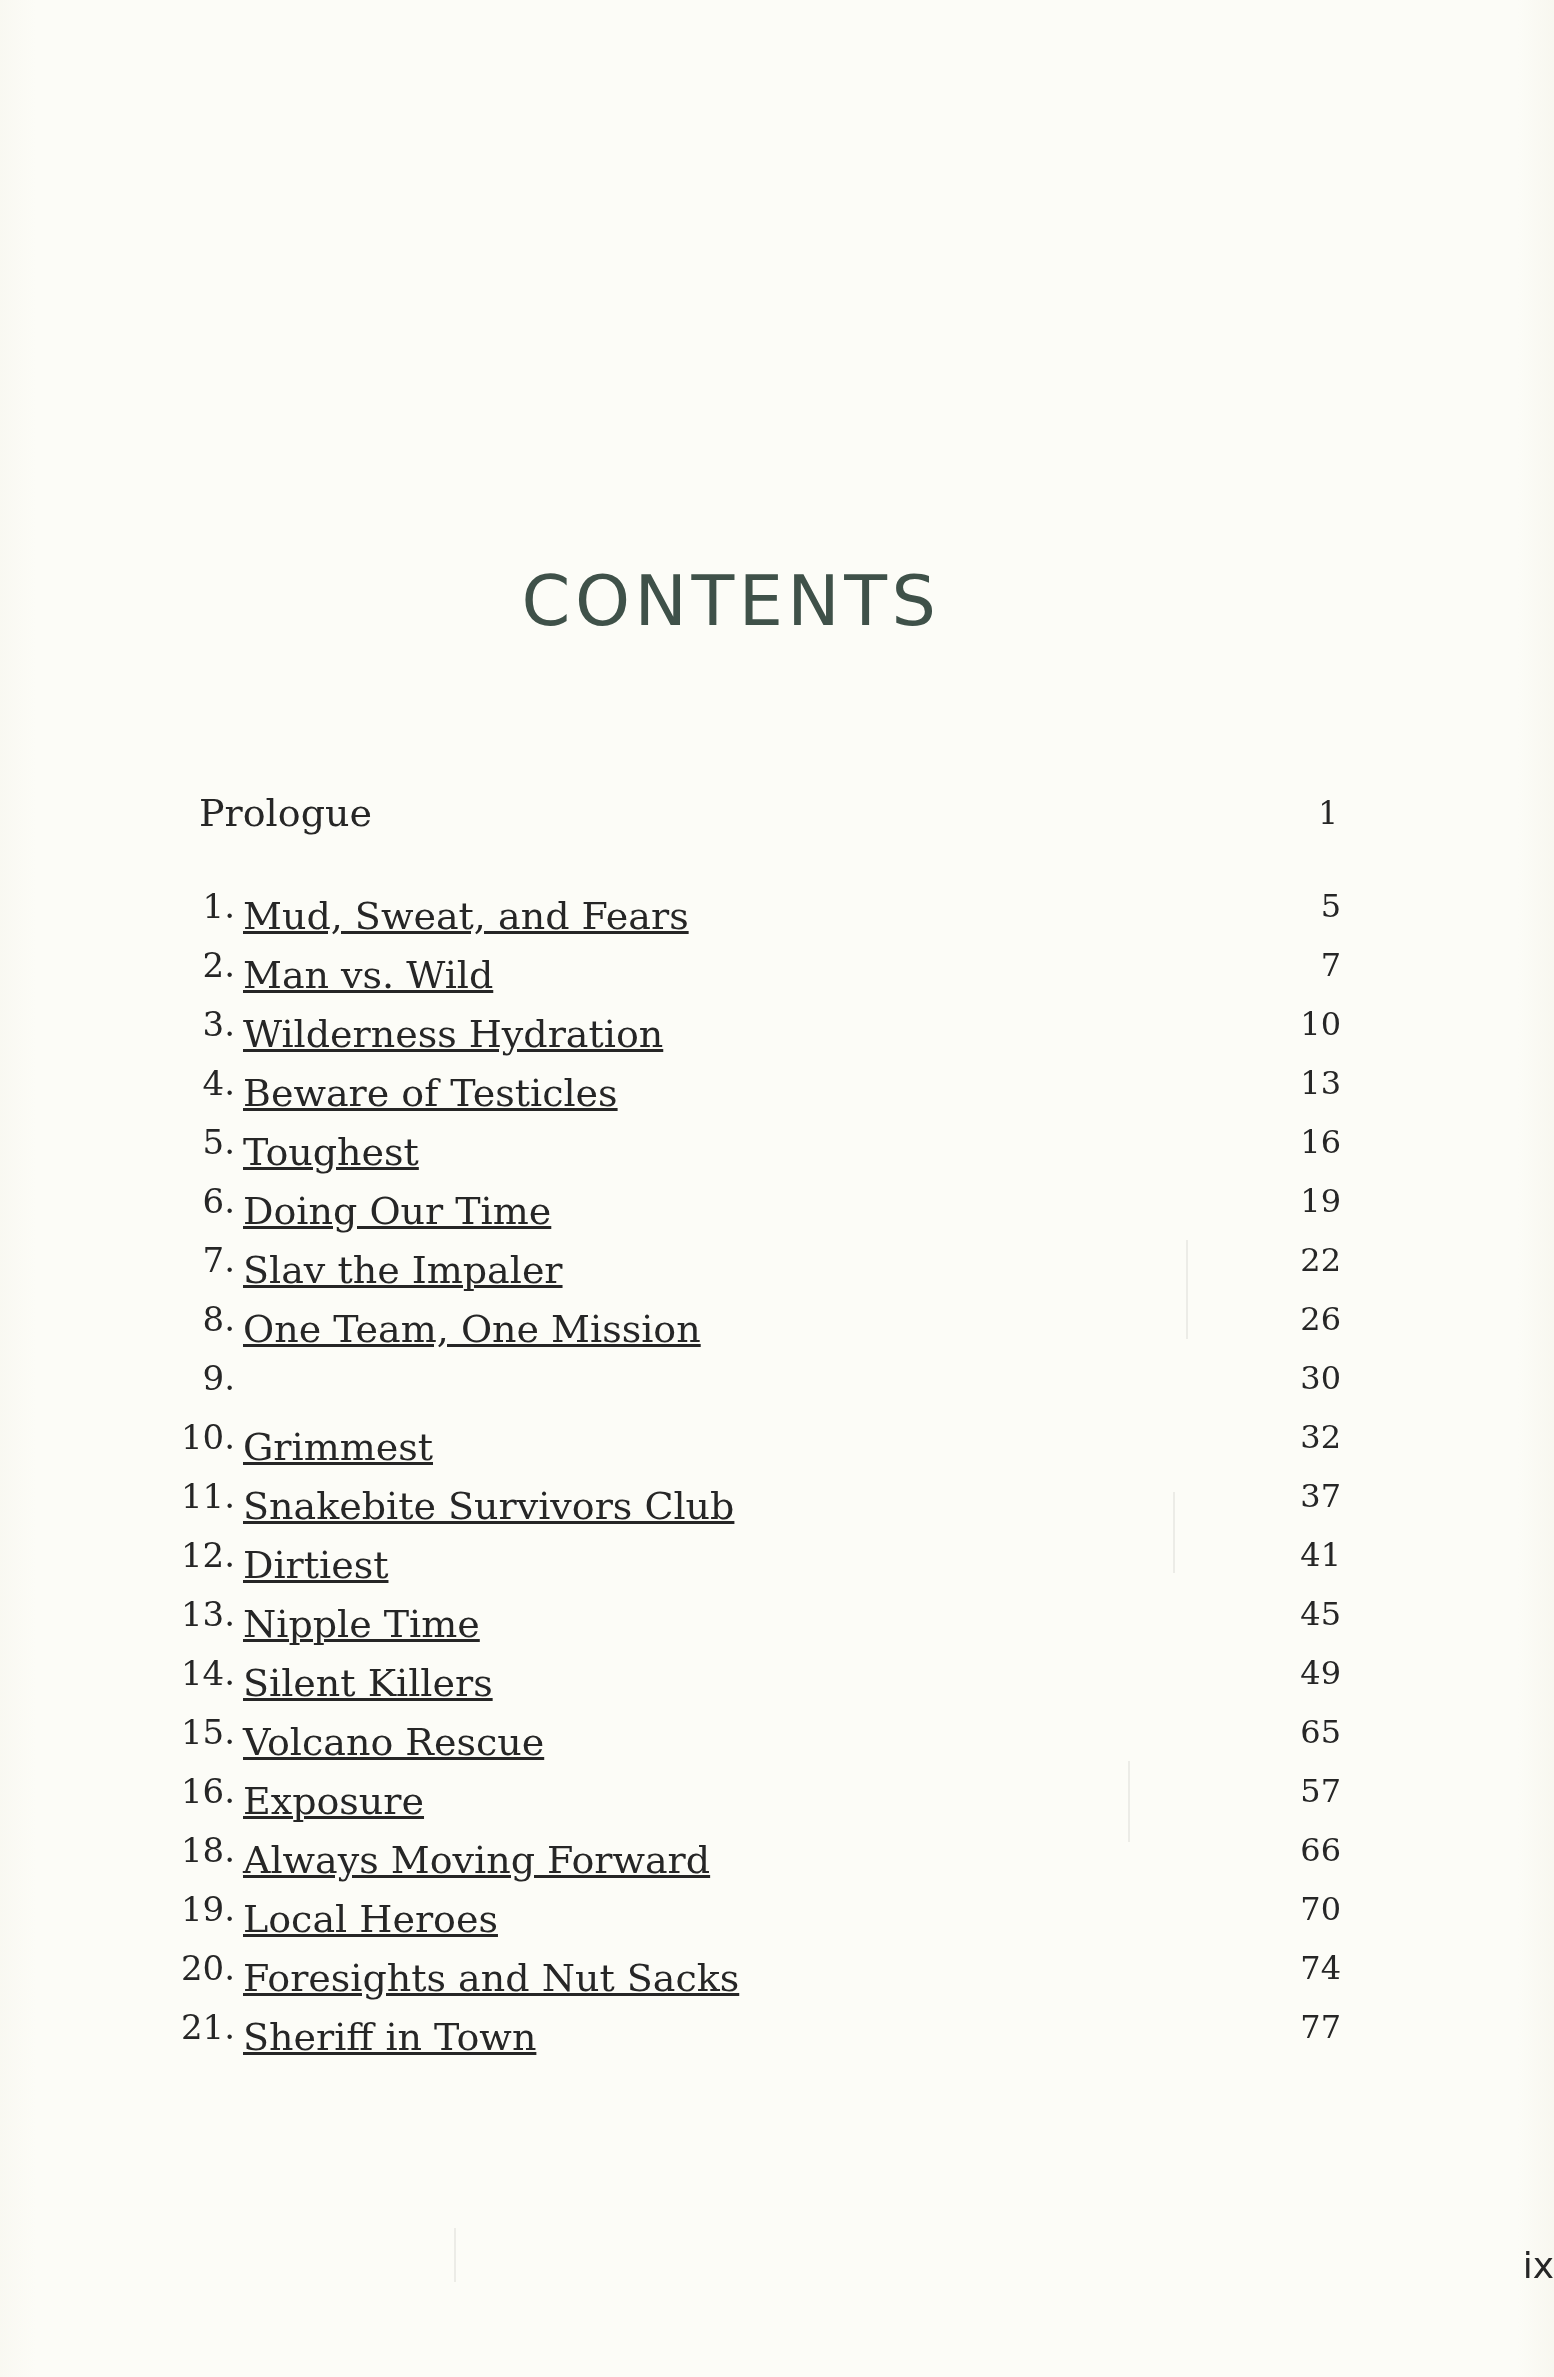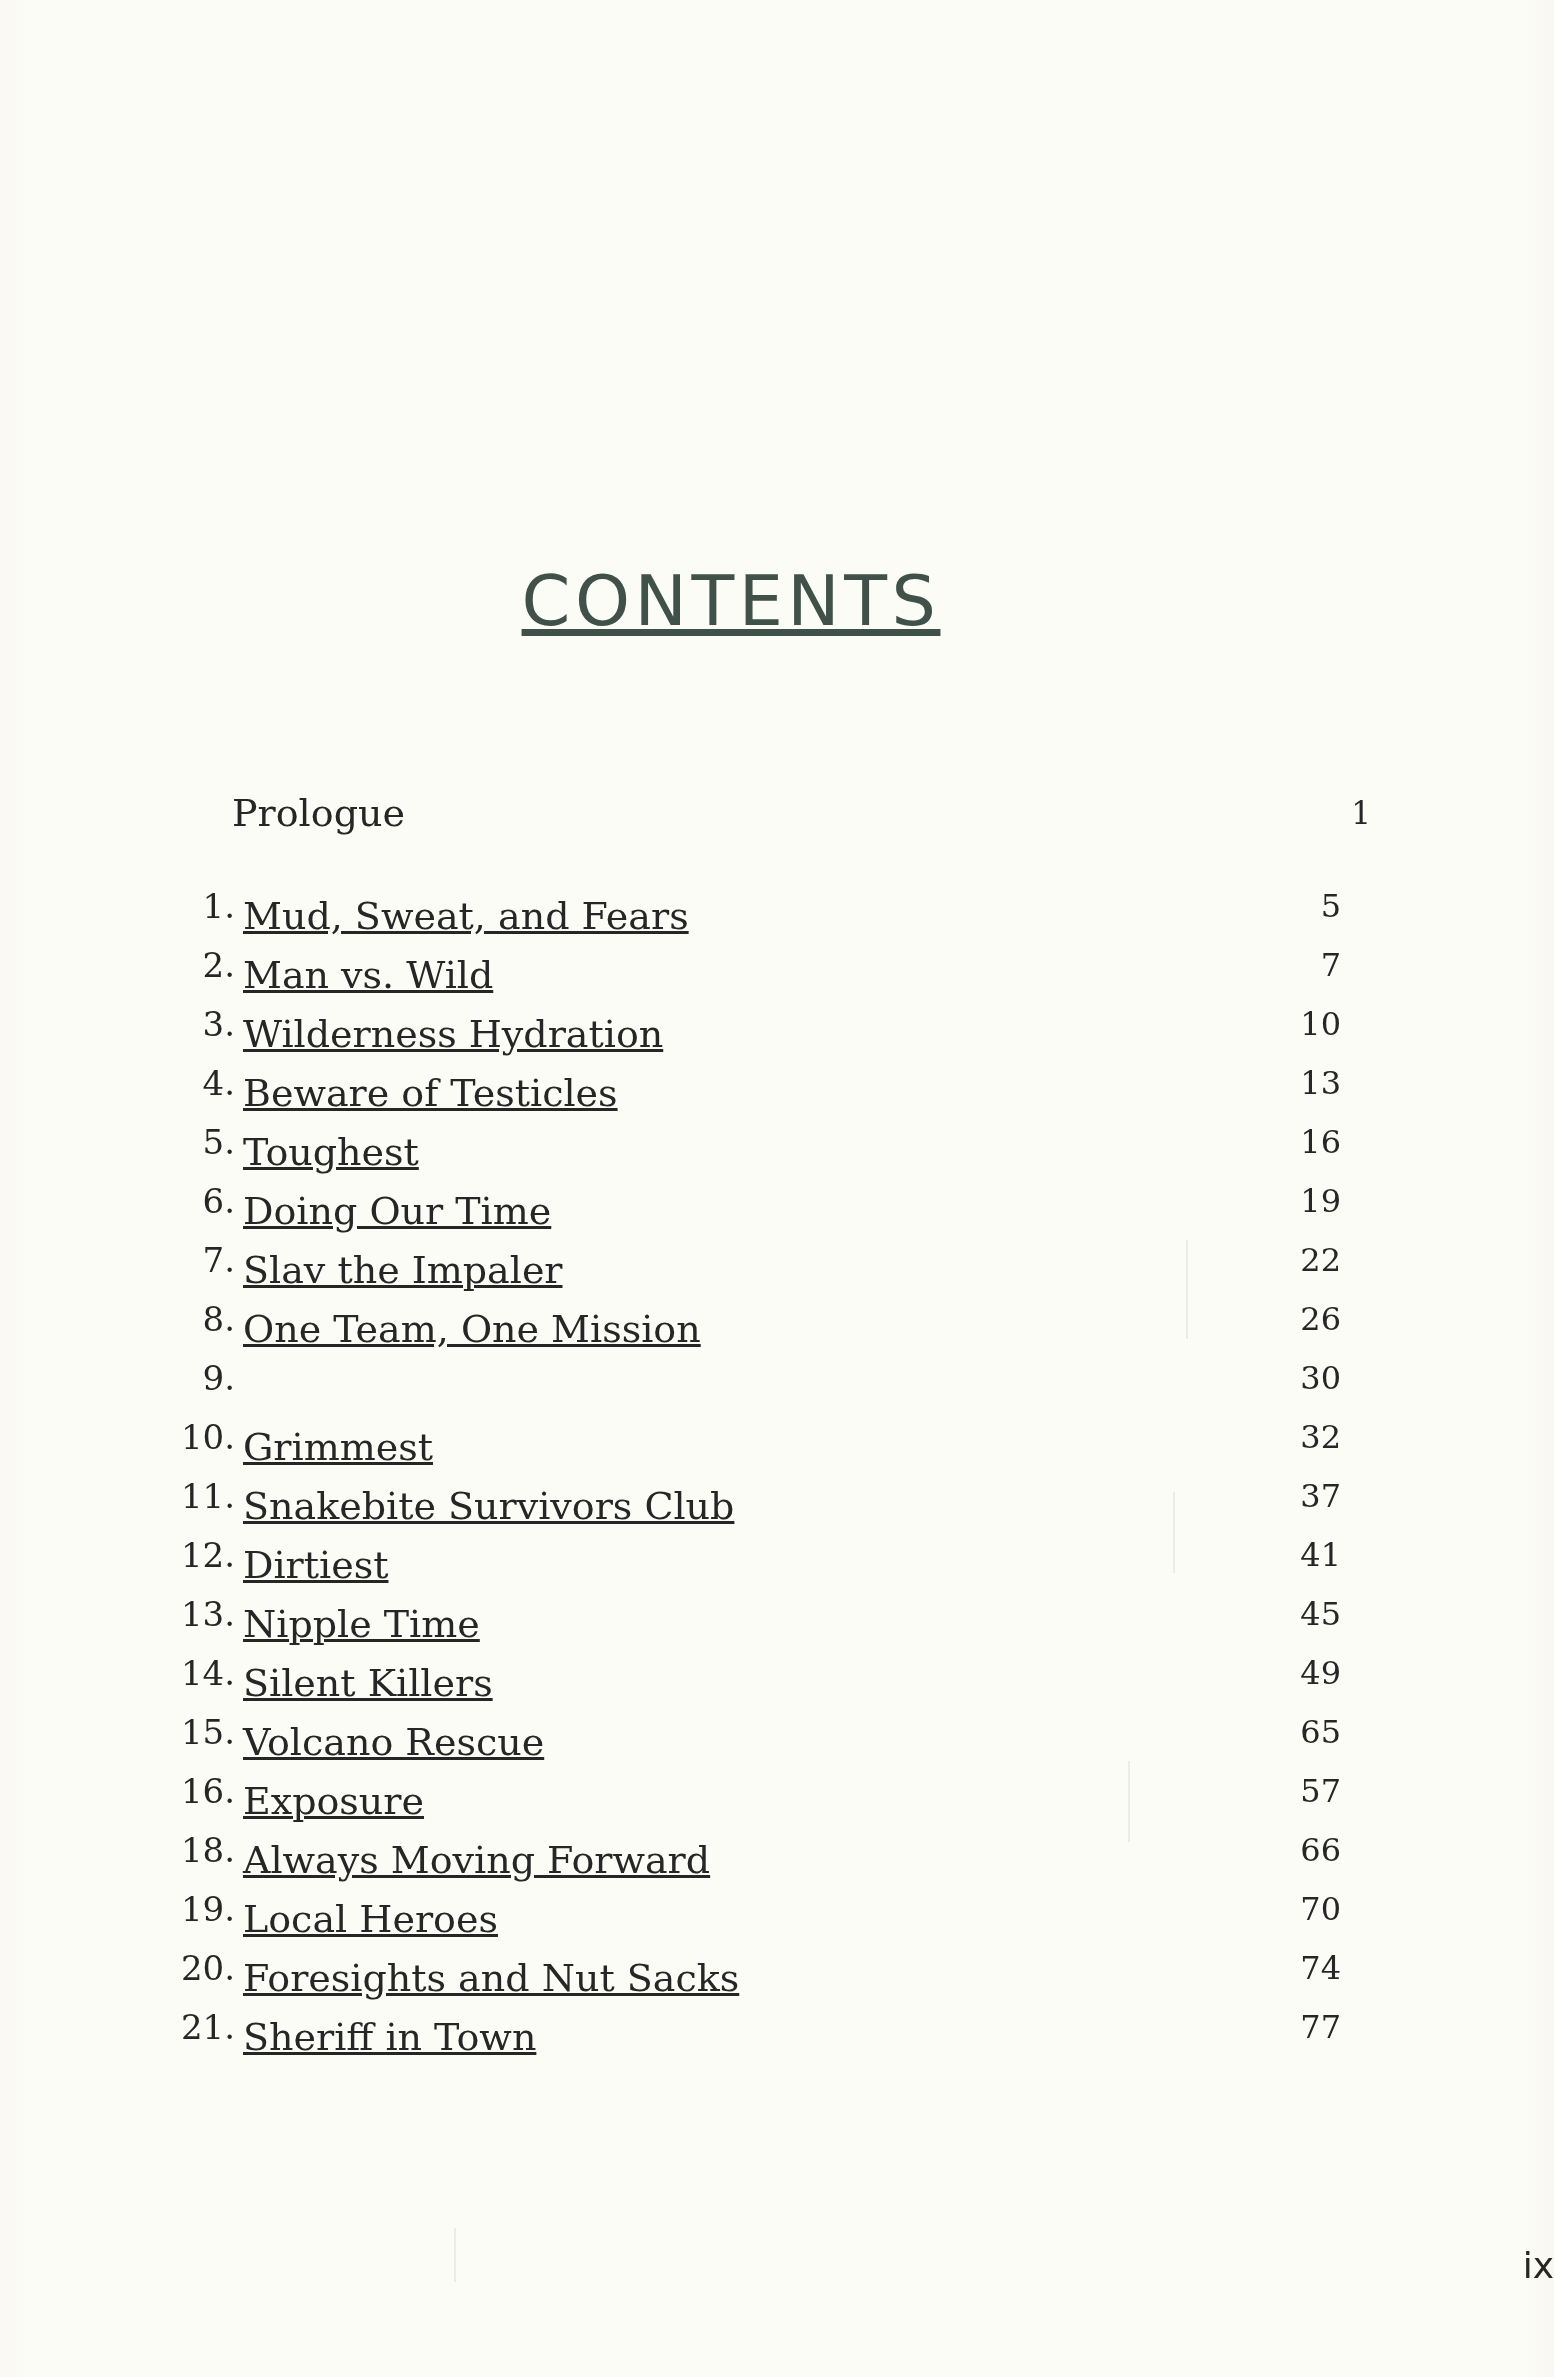--- a/index.html
+++ b/index.html
@@ -34,39 +34,37 @@
       left: 0;
       width: 1462px;
       top: 519px;
       text-align: center;
       font-family: "DejaVu Sans", sans-serif;
       font-size: 70px;
       letter-spacing: 4.5px;
       color: #3f5149;
       font-weight: normal;
       line-height: 1;
-      text-decoration: underline;
     }
     .toc {
       position: absolute;
       left: 0;
       top: 0;
       width: 1554px;
       font-family: "DejaVu Serif", serif;
       color: #262626;
     }
     .prologue {
       position: absolute;
       top: 786px;
       left: 199px;
       width: 1139px;
       height: 54px;
       font-size: 38px;
       line-height: 54px;
-      margin-left: 33px;
     }
     .prologue .title {
       position: absolute;
       left: 0;
       top: 0;
     }
     .prologue .pg {
       position: absolute;
       right: 0;
       top: 0;

